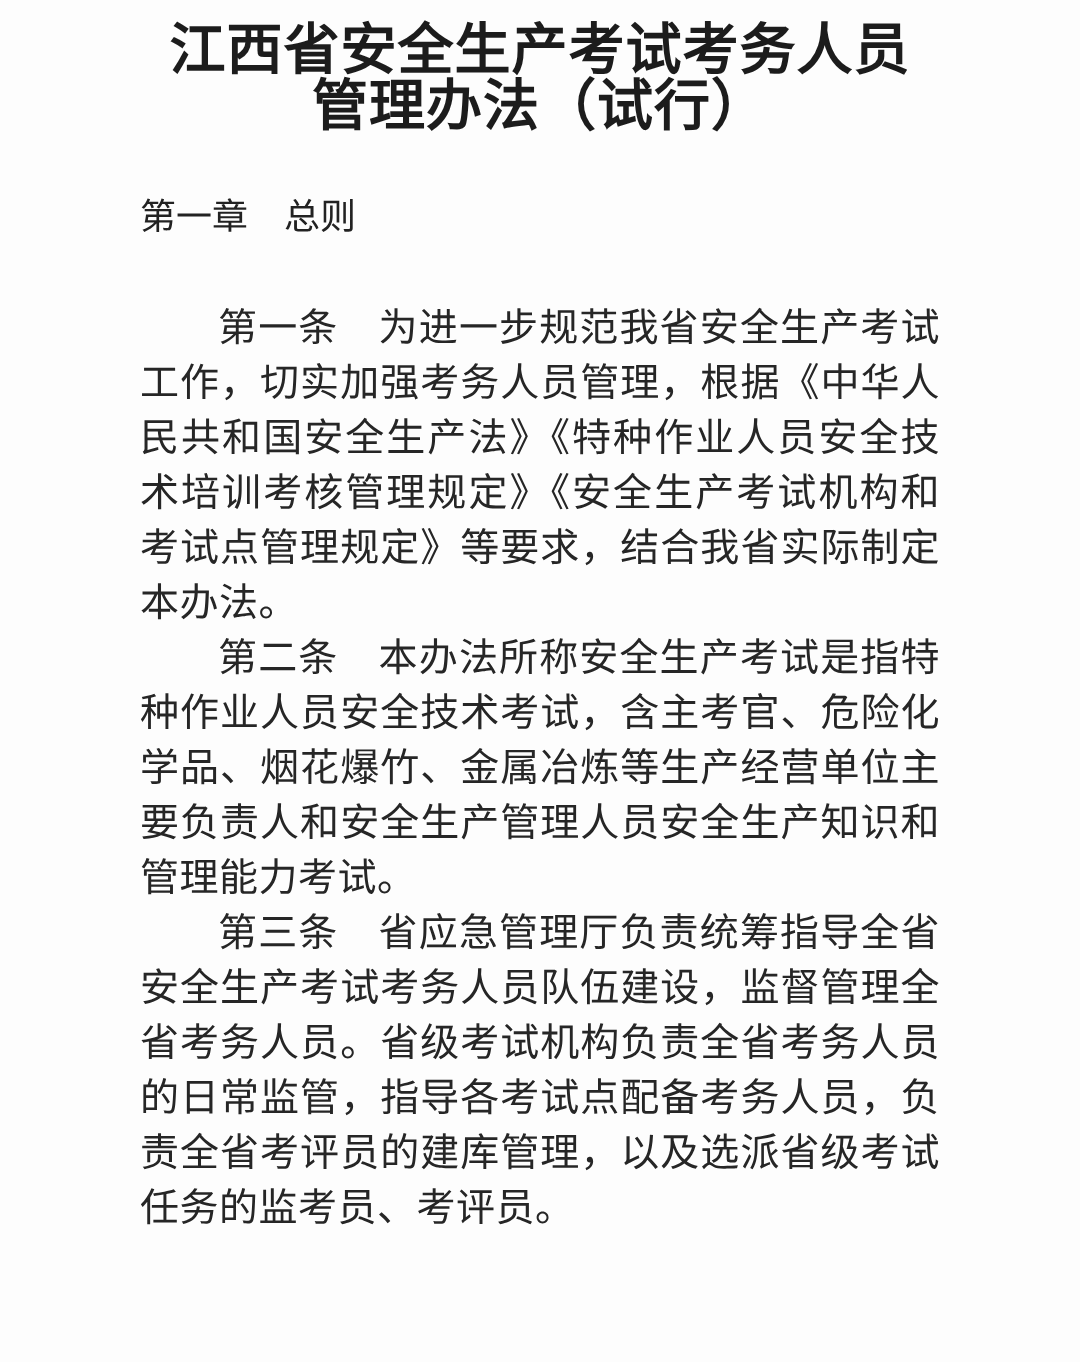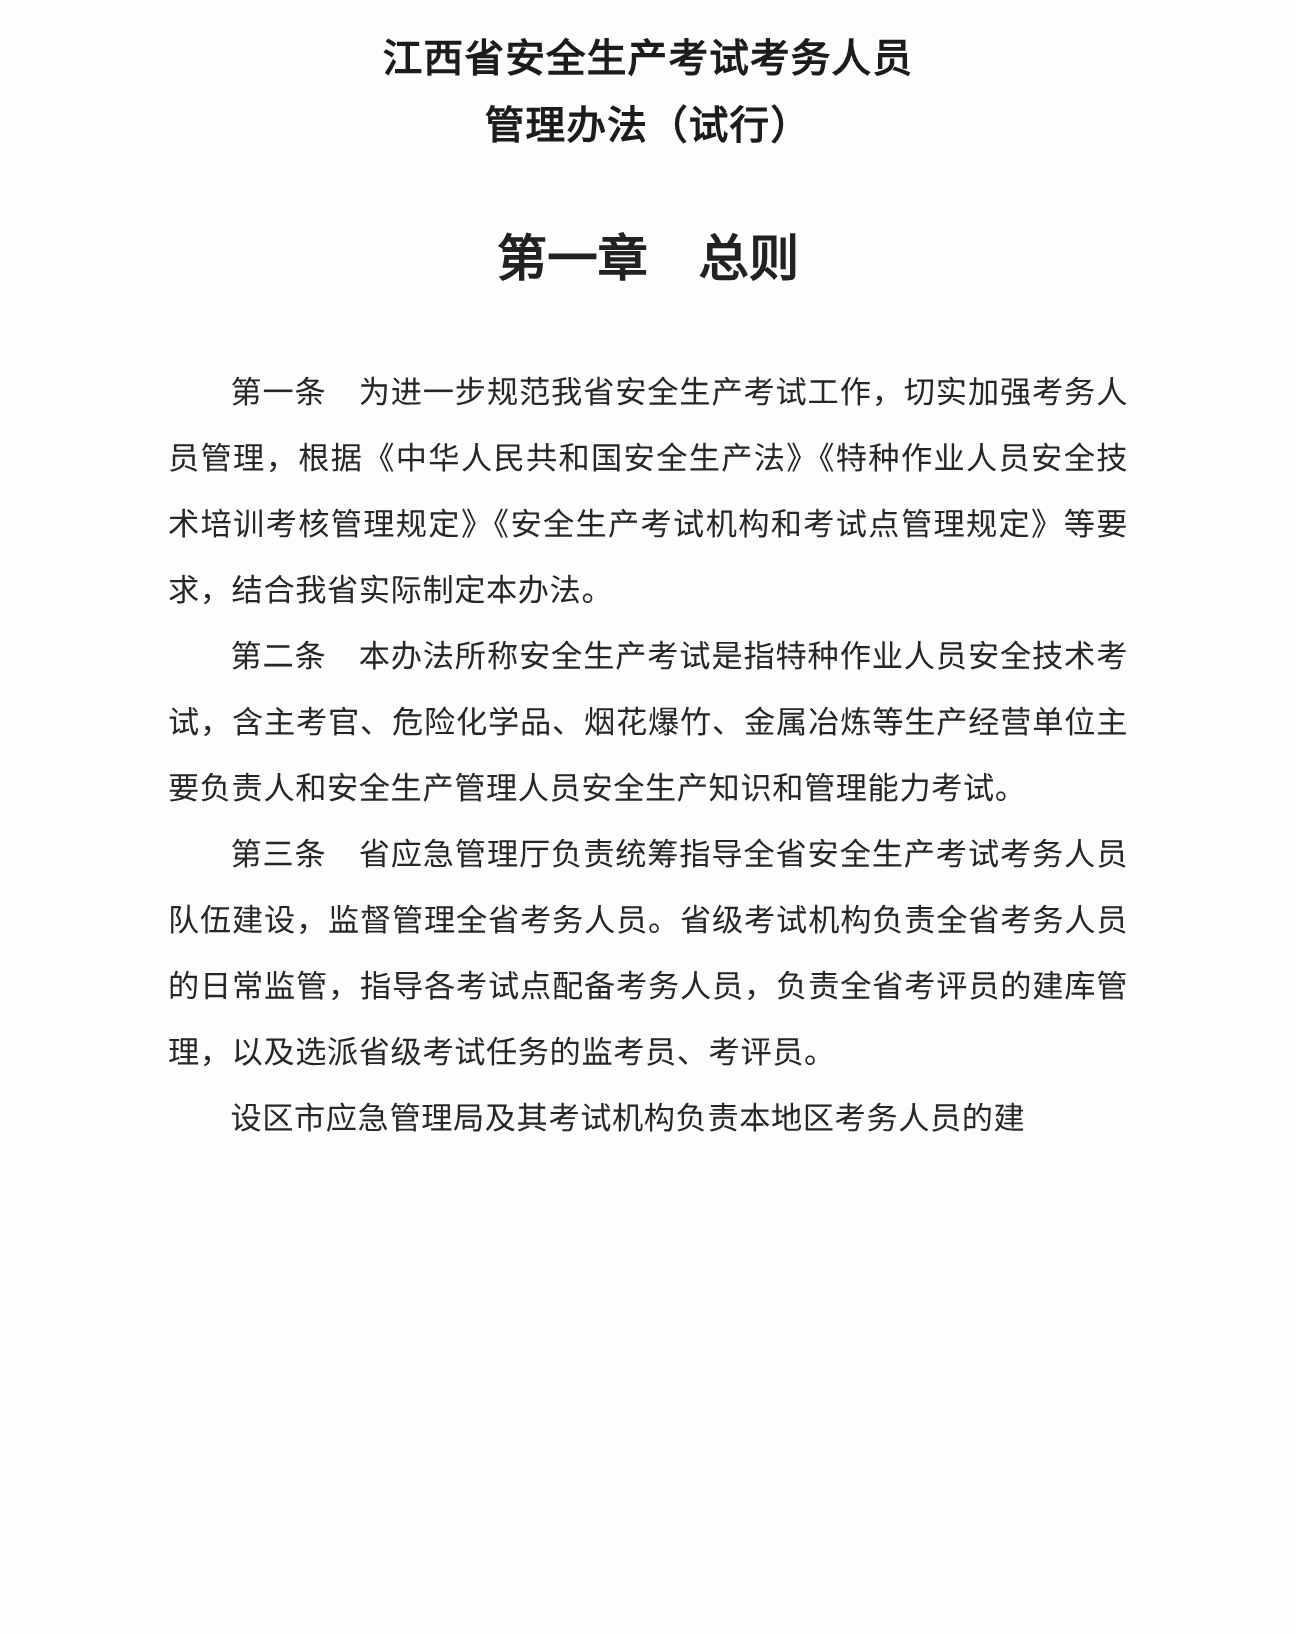--- a/index.html
+++ b/index.html
@@ -17,43 +17,43 @@
   .page {
     box-sizing: border-box;
     width: 1080px;
     height: 1362px;
     padding: 22px 140px 0 140px;
     background: #fdfdfd;
   }
   .doc-title {
     margin: 0;
     text-align: center;
-    font-size: 33px;
+    font-size: 56px;
     font-weight: bold;
     line-height: 56px;
     letter-spacing: 1px;
     color: #1c1c1c;
   }
   .doc-title .title-line {
     display: block;
   }
   .chapter-heading {
     margin: 62px 0 0 0;
-    text-align: center;
-    font-size: 42px;
-    font-weight: bold;
+    text-align: left;
+    font-size: 36px;
+    font-weight: normal;
     line-height: 42px;
     color: #222222;
   }
   .doc-body {
     margin-top: 62px;
   }
   .doc-body p {
     margin: 0;
-    font-size: 26px;
+    font-size: 39px;
     line-height: 55px;
     text-align: justify;
     text-justify: inter-ideograph;
     text-indent: 2em;
     color: #262626;
     letter-spacing: 0.5px;
   }
 </style>
 </head>
 <body>
@@ -64,16 +64,15 @@
     <span class="title-line">江西省安全生产考试考务人员</span>
     <span class="title-line">管理办法（试行）</span>
   </h1>
 
   <h2 class="chapter-heading">第一章　总则</h2>
 
   <div class="doc-body">
     <p>第一条　为进一步规范我省安全生产考试工作，切实加强考务人员管理，根据《中华人民共和国安全生产法》《特种作业人员安全技术培训考核管理规定》《安全生产考试机构和考试点管理规定》等要求，结合我省实际制定本办法。</p>
     <p>第二条　本办法所称安全生产考试是指特种作业人员安全技术考试，含主考官、危险化学品、烟花爆竹、金属冶炼等生产经营单位主要负责人和安全生产管理人员安全生产知识和管理能力考试。</p>
     <p>第三条　省应急管理厅负责统筹指导全省安全生产考试考务人员队伍建设，监督管理全省考务人员。省级考试机构负责全省考务人员的日常监管，指导各考试点配备考务人员，负责全省考评员的建库管理，以及选派省级考试任务的监考员、考评员。</p>
-    <p>设区市应急管理局及其考试机构负责本地区考务人员的建</p>
   </div>
 
 </div>
 
 </body></html>

